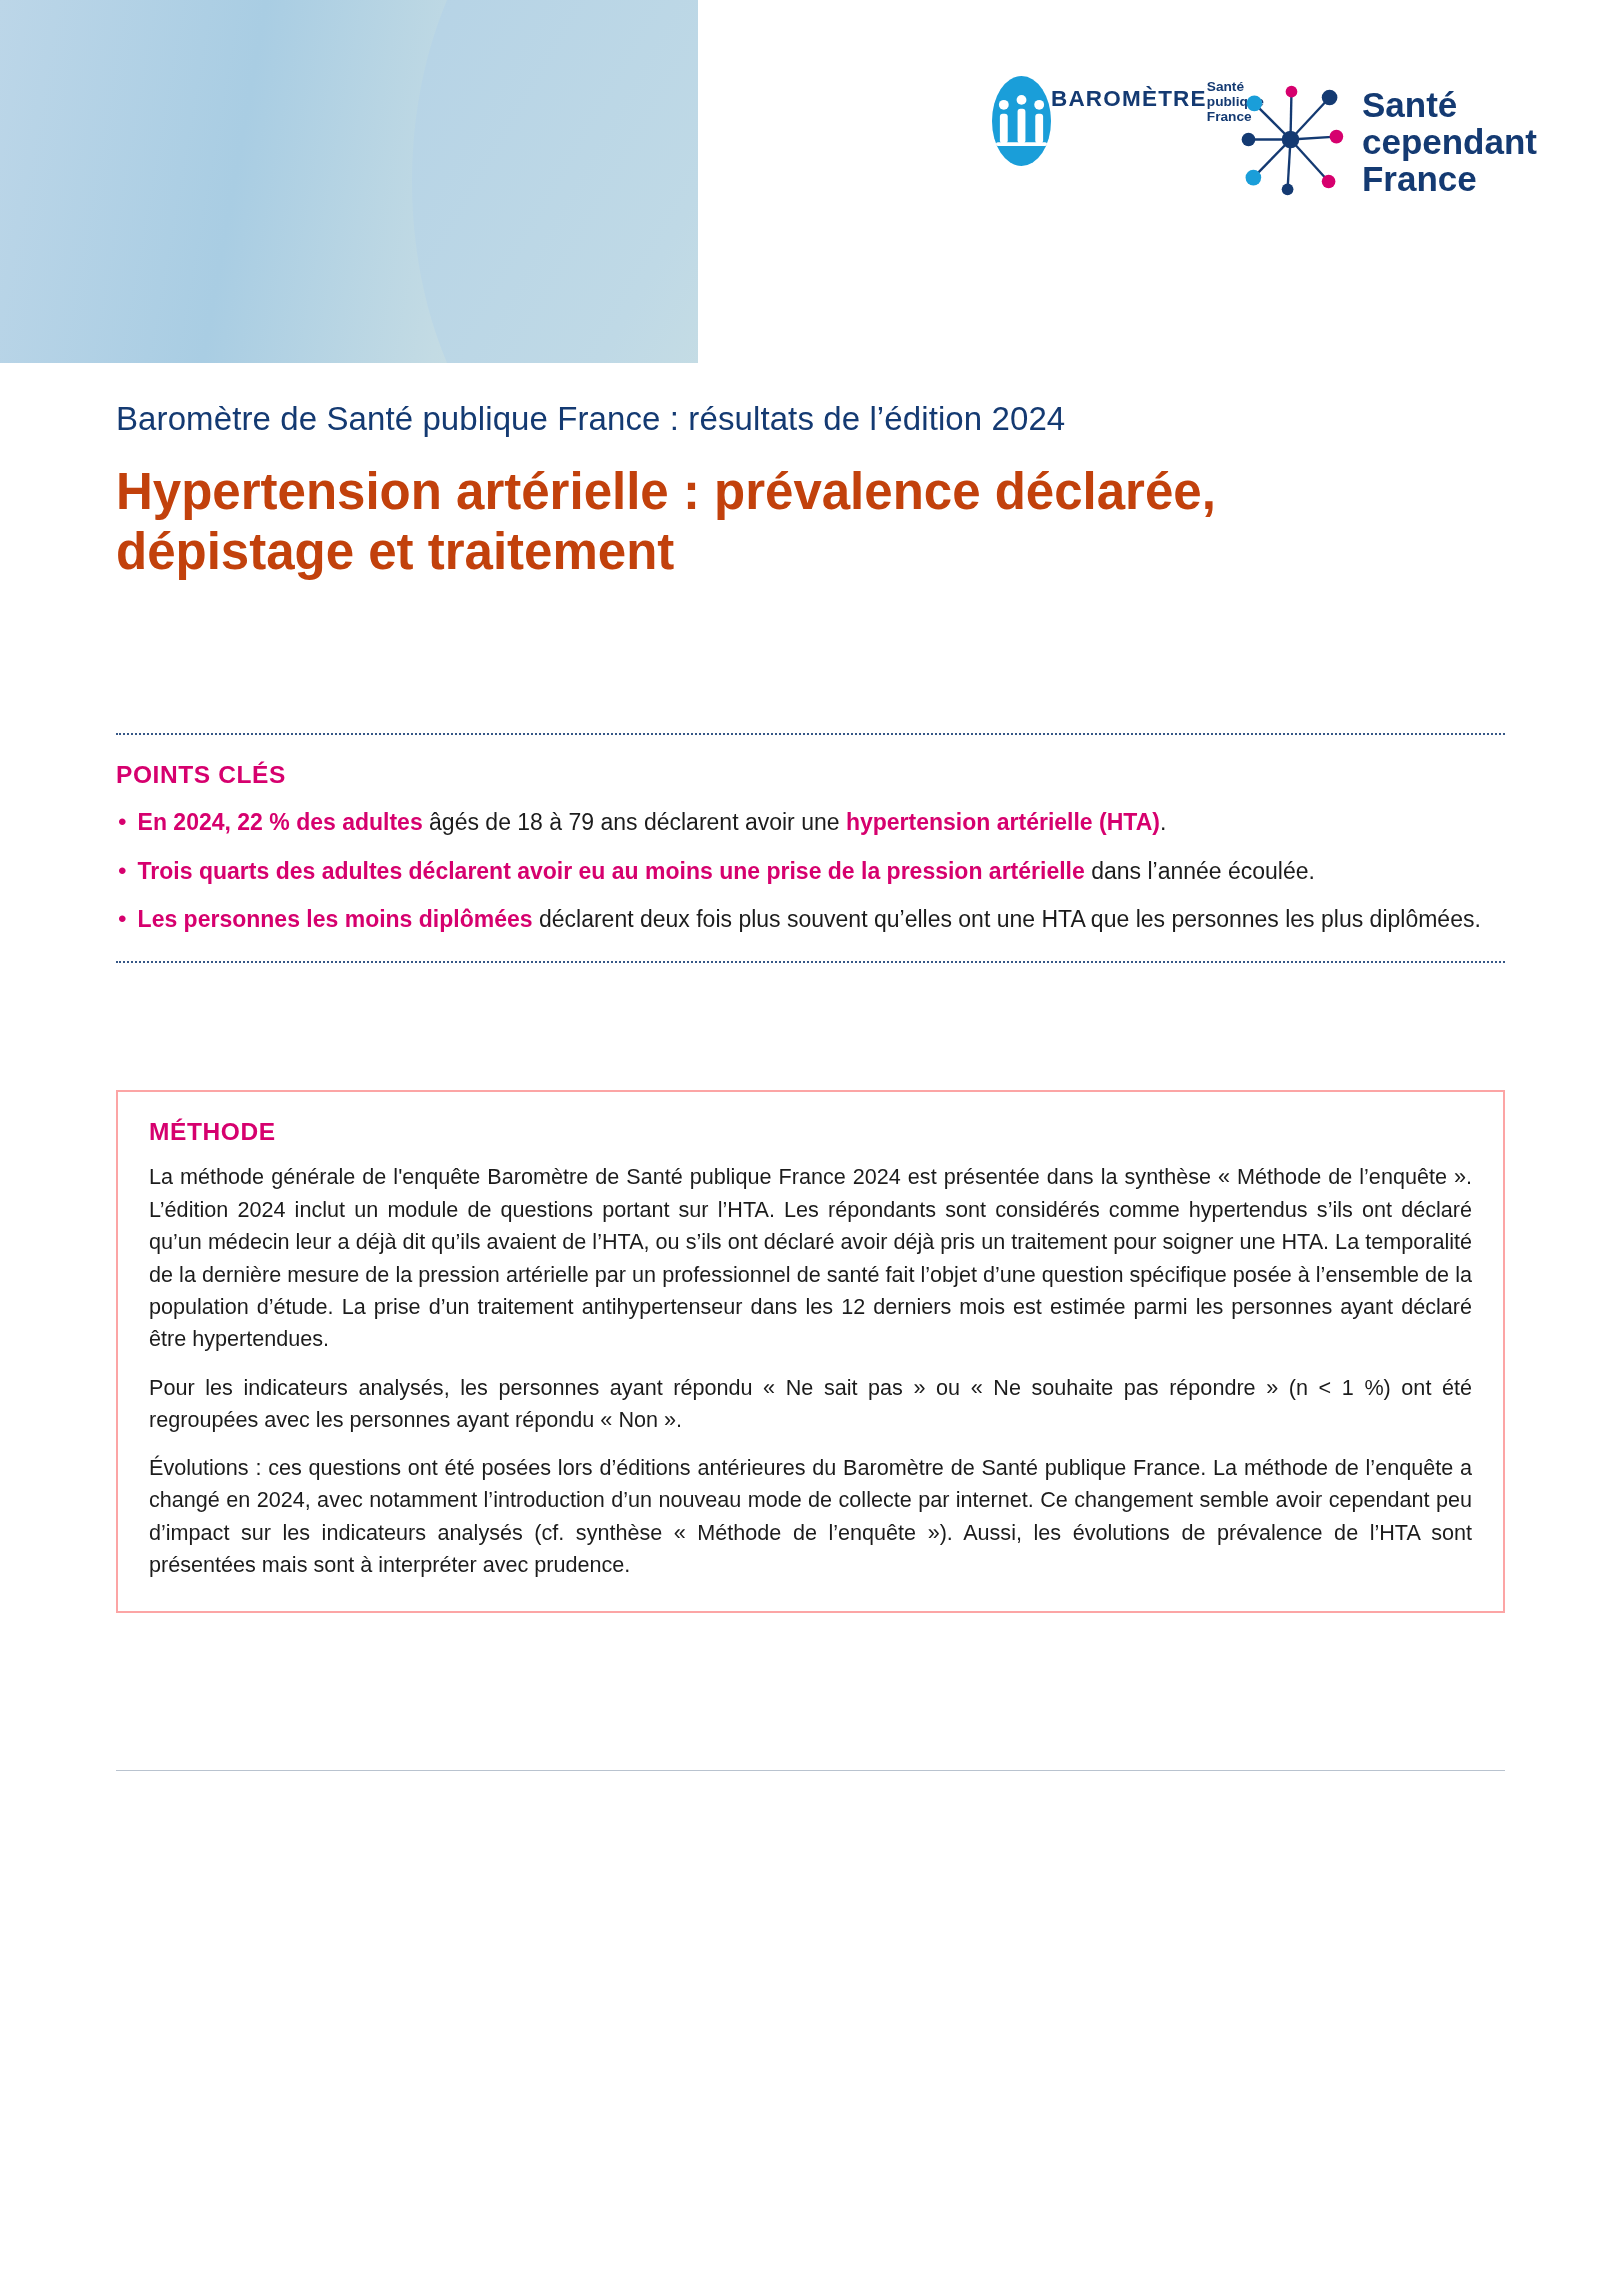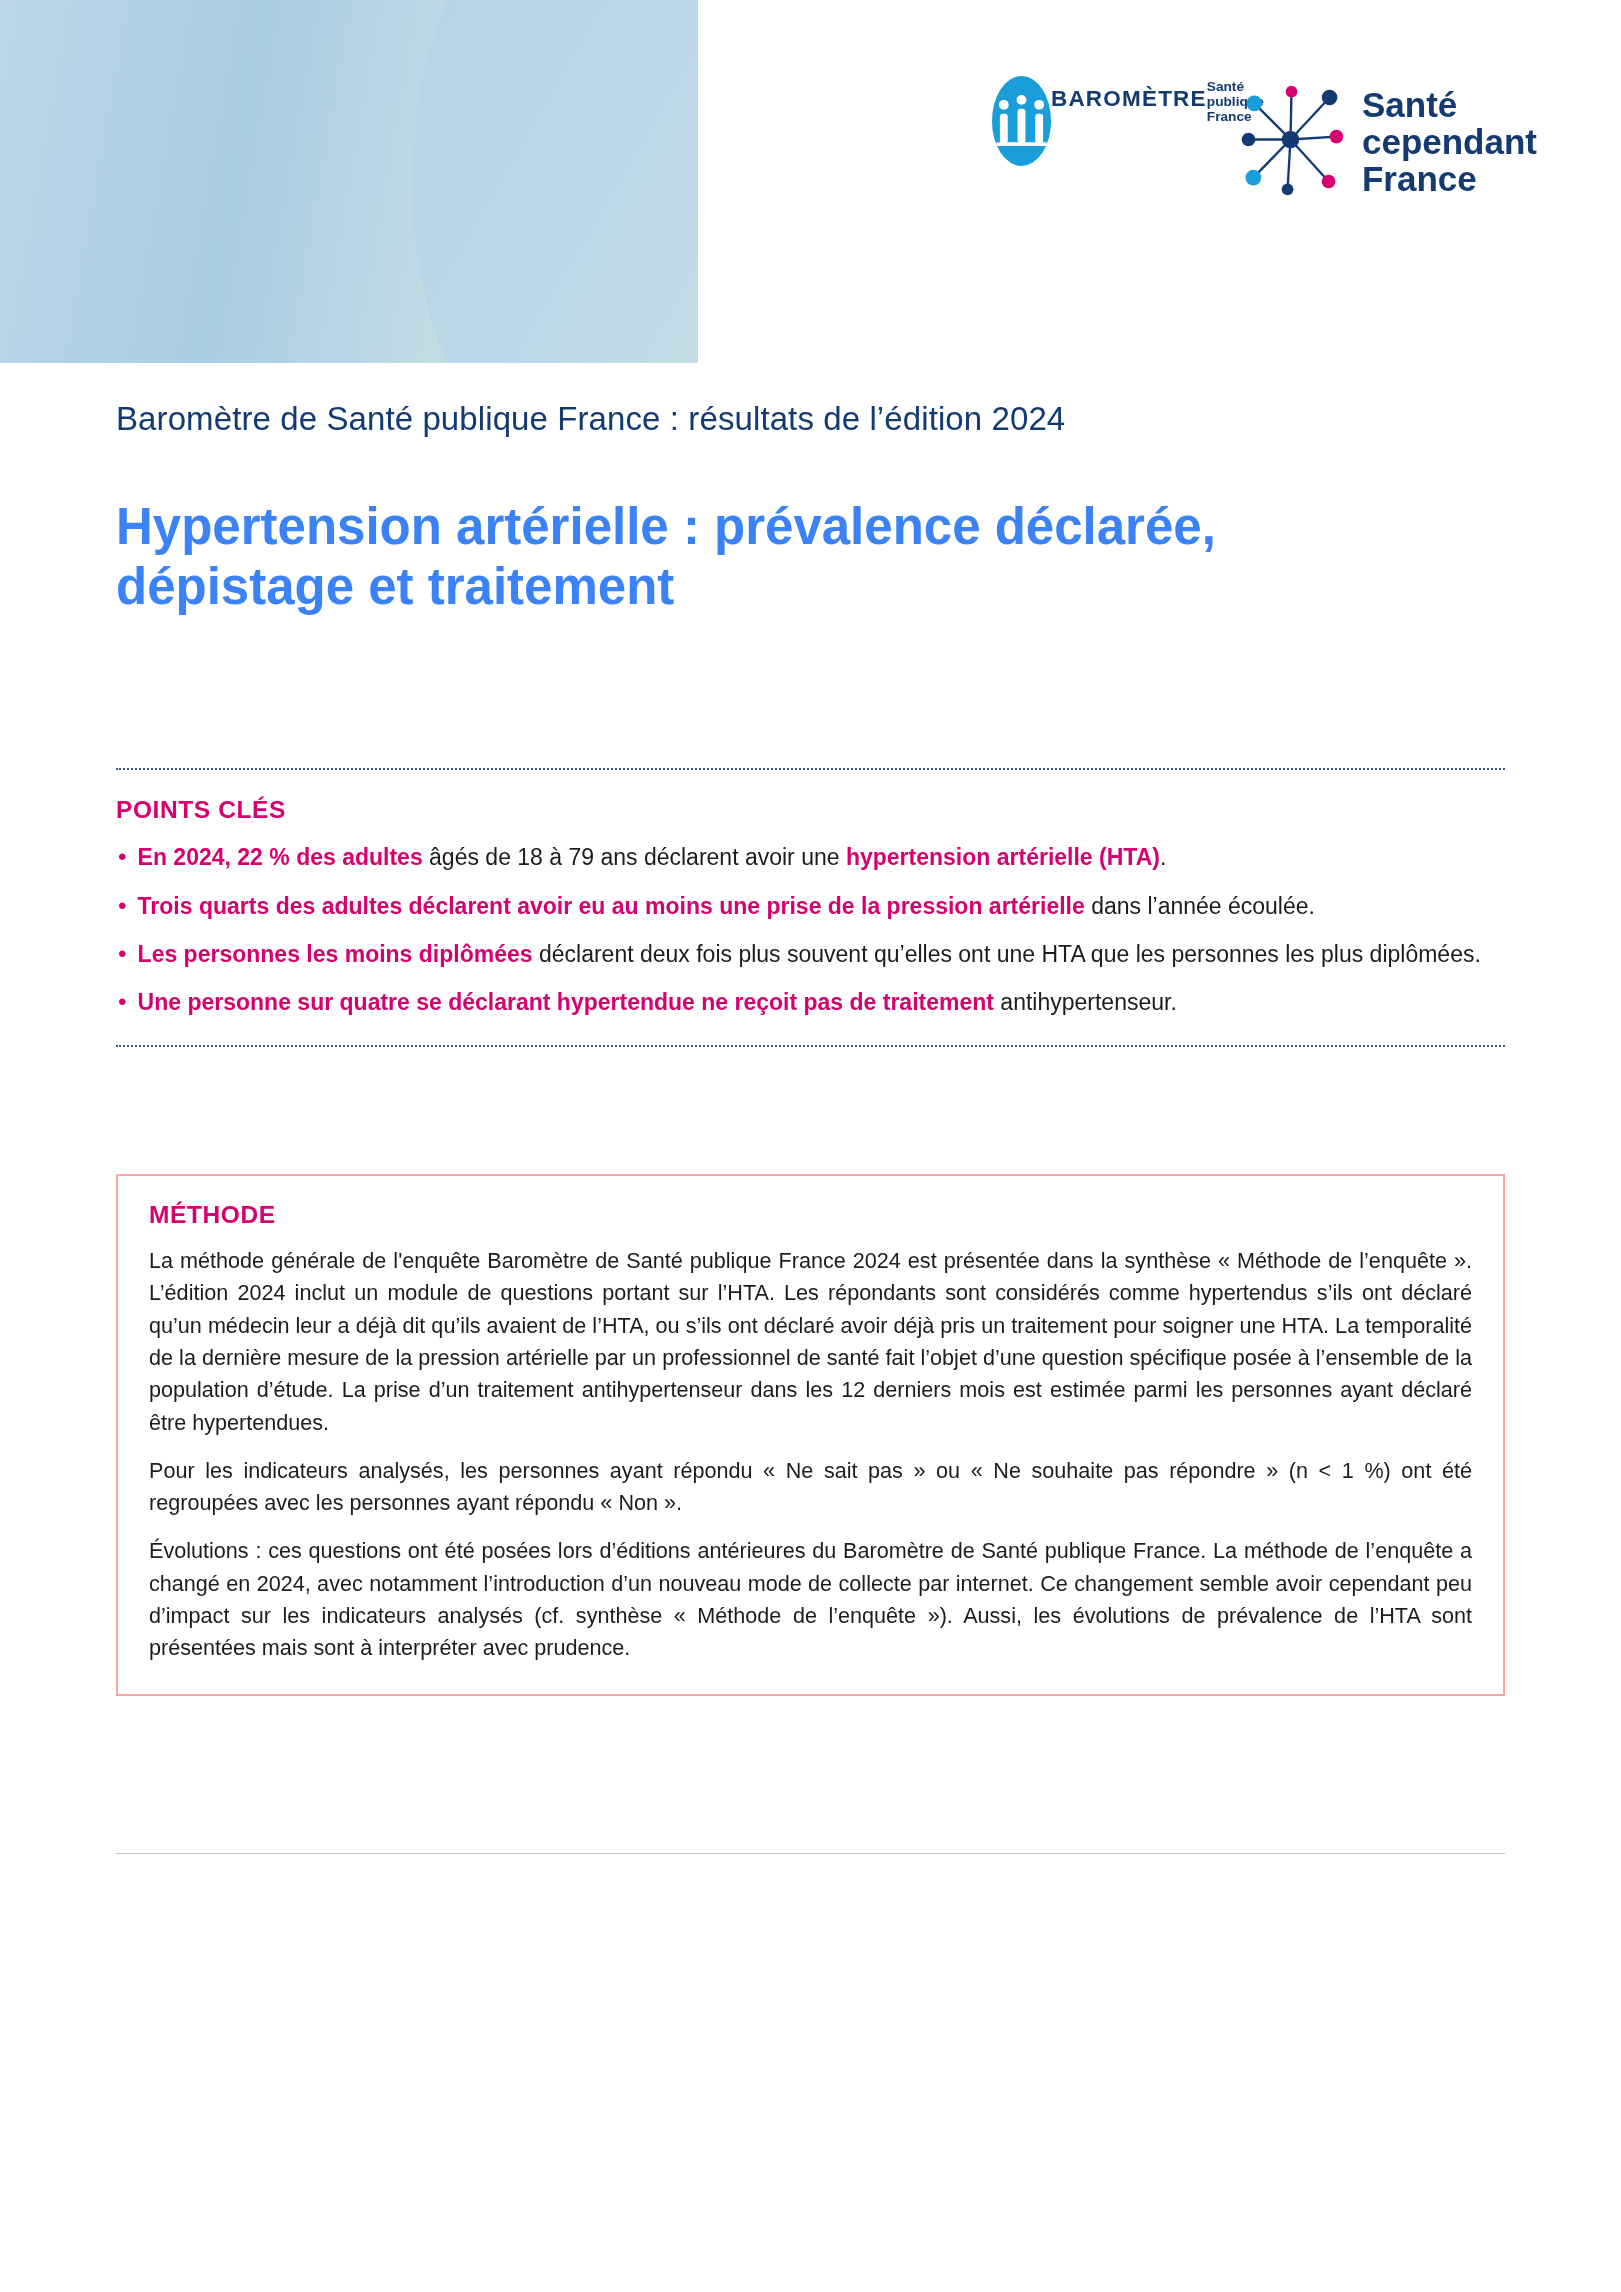--- a/index.html
+++ b/index.html
@@ -145,25 +145,25 @@
   .inner {
     margin: 0 116px;
   }
   .collection-title {
     font-size: 33px;
     color: #143a72;
     letter-spacing: 0.1px;
     margin-top: 37px;
   }
   .doc-title {
-    margin-top: 59px;
+    margin-top: 24px;
     font-size: 51px;
     line-height: 1.18;
     font-weight: bold;
-    color: #3b82f6;
+    color: #c2410c;
     max-width: 1157px;
   }
 
   
   .dotted-rule {
     margin-top: 151px;
     border-top: 2.9px dotted #143a72;
     opacity: 0.85;
   }
   .dotted-rule.bottom {
@@ -312,23 +312,20 @@
     <ul class="kp-list">
       <li class="kp-item">
         <b>En 2024, 22 % des adultes</b><span> âgés de 18 à 79 ans déclarent avoir une </span><b>hypertension artérielle (HTA)</b><span>.</span>
       </li>
       <li class="kp-item">
         <b>Trois quarts des adultes déclarent avoir eu au moins une prise de la pression artérielle</b><span> dans l’année écoulée.</span>
       </li>
       <li class="kp-item">
         <b>Les personnes les moins diplômées</b><span> déclarent deux fois plus souvent qu’elles ont une HTA que les personnes les plus diplômées.</span>
       </li>
-      <li class="kp-item">
-        <b>Une personne sur quatre se déclarant hypertendue ne reçoit pas de traitement</b><span> antihypertenseur.</span>
-      </li>
     </ul>
 
     <div class="dotted-rule bottom"></div>
 
     <div class="method-box">
       <div class="method-title">MÉTHODE</div>
       <p class="method-p">La méthode générale de l'enquête Baromètre de Santé publique France 2024 est présentée dans la synthèse « Méthode de l’enquête ». L’édition 2024 inclut un module de questions portant sur l’HTA. Les répondants sont considérés comme hypertendus s’ils ont déclaré qu’un médecin leur a déjà dit qu’ils avaient de l’HTA, ou s’ils ont déclaré avoir déjà pris un traitement pour soigner une HTA. La temporalité de la dernière mesure de la pression artérielle par un professionnel de santé fait l’objet d’une question spécifique posée à l’ensemble de la population d’étude. La prise d’un traitement antihypertenseur dans les 12 derniers mois est estimée parmi les personnes ayant déclaré être hypertendues.</p>
       <p class="method-p">Pour les indicateurs analysés, les personnes ayant répondu « Ne sait pas » ou « Ne souhaite pas répondre » (n &lt; 1 %) ont été regroupées avec les personnes ayant répondu « Non ».</p>
       <p class="method-p">Évolutions : ces questions ont été posées lors d’éditions antérieures du Baromètre de Santé publique France. La méthode de l’enquête a changé en 2024, avec notamment l’introduction d’un nouveau mode de collecte par internet. Ce changement semble avoir cependant peu d’impact sur les indicateurs analysés (cf. synthèse « Méthode de l’enquête »). Aussi, les évolutions de prévalence de l’HTA sont présentées mais sont à interpréter avec prudence.</p>
     </div>

